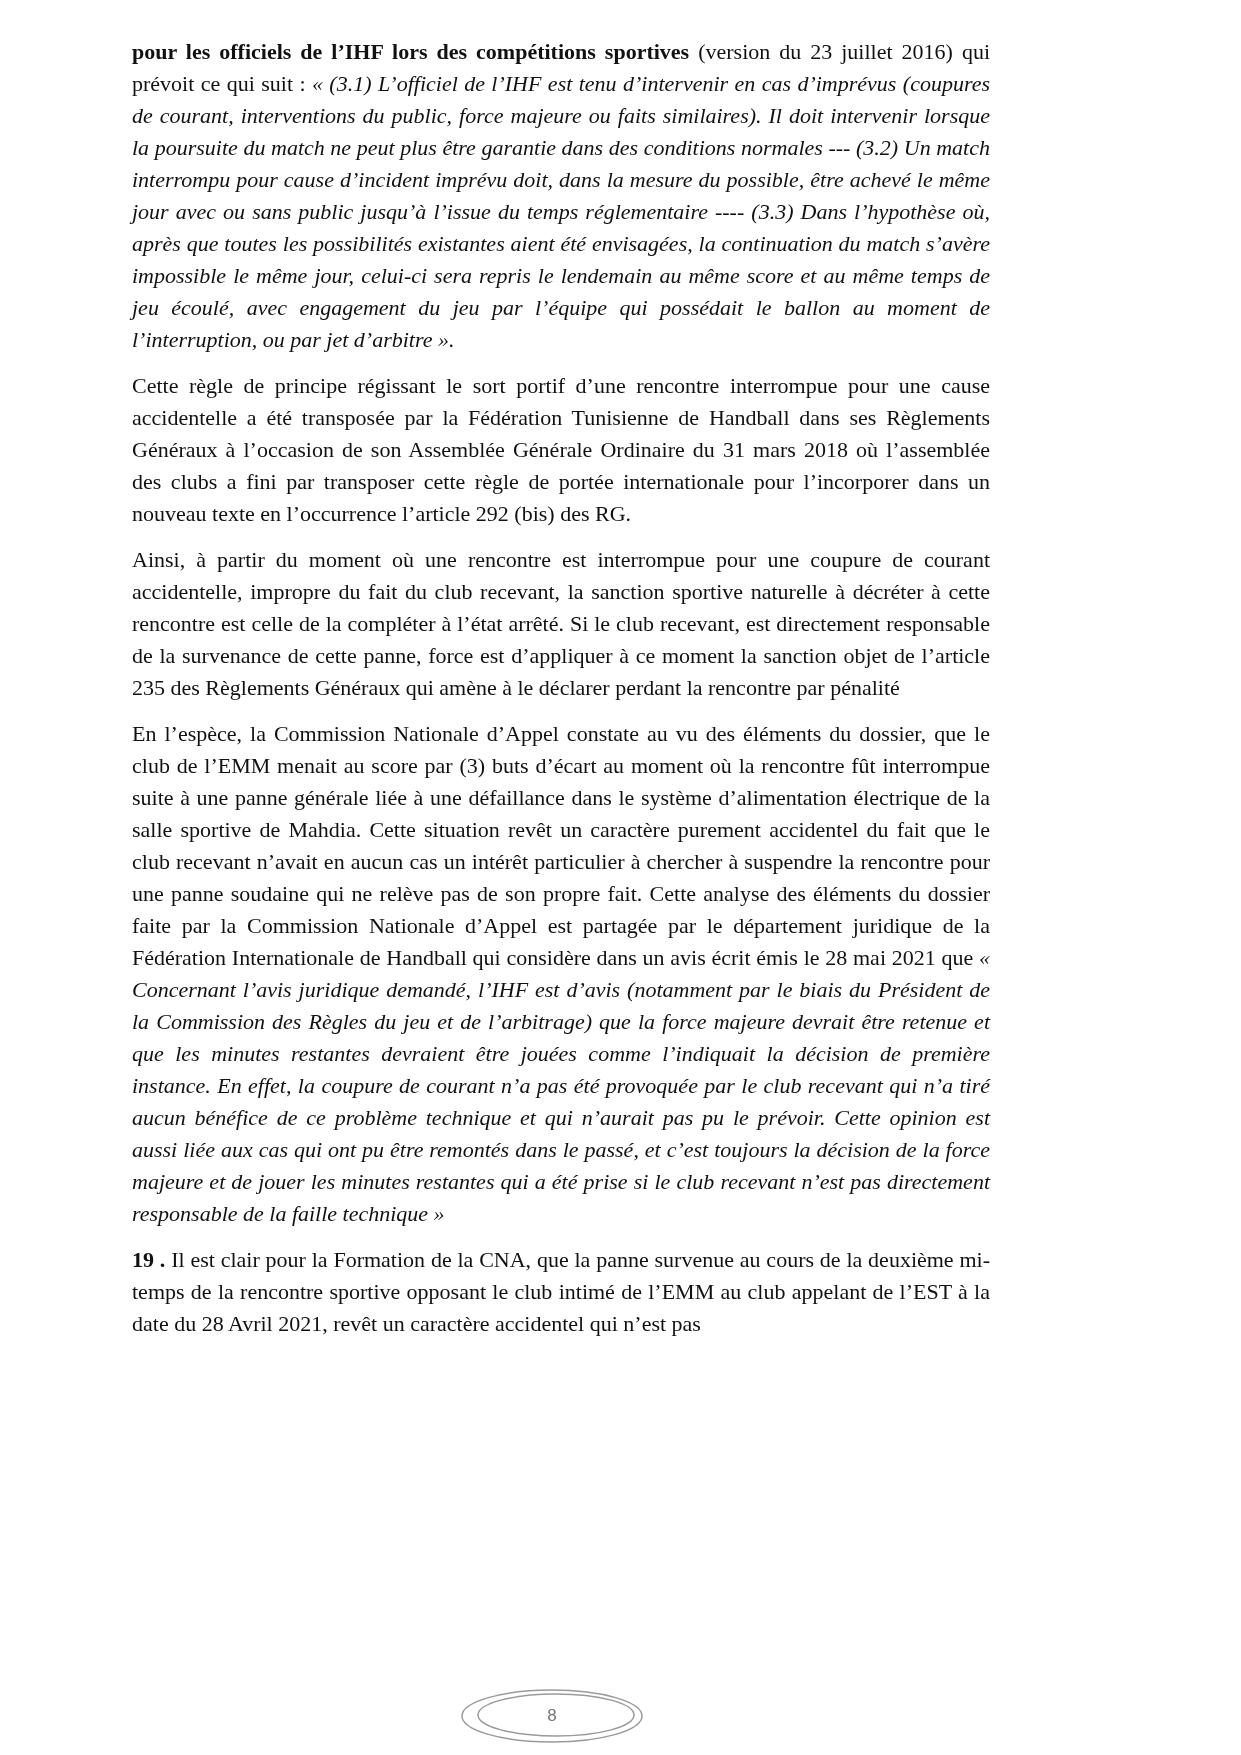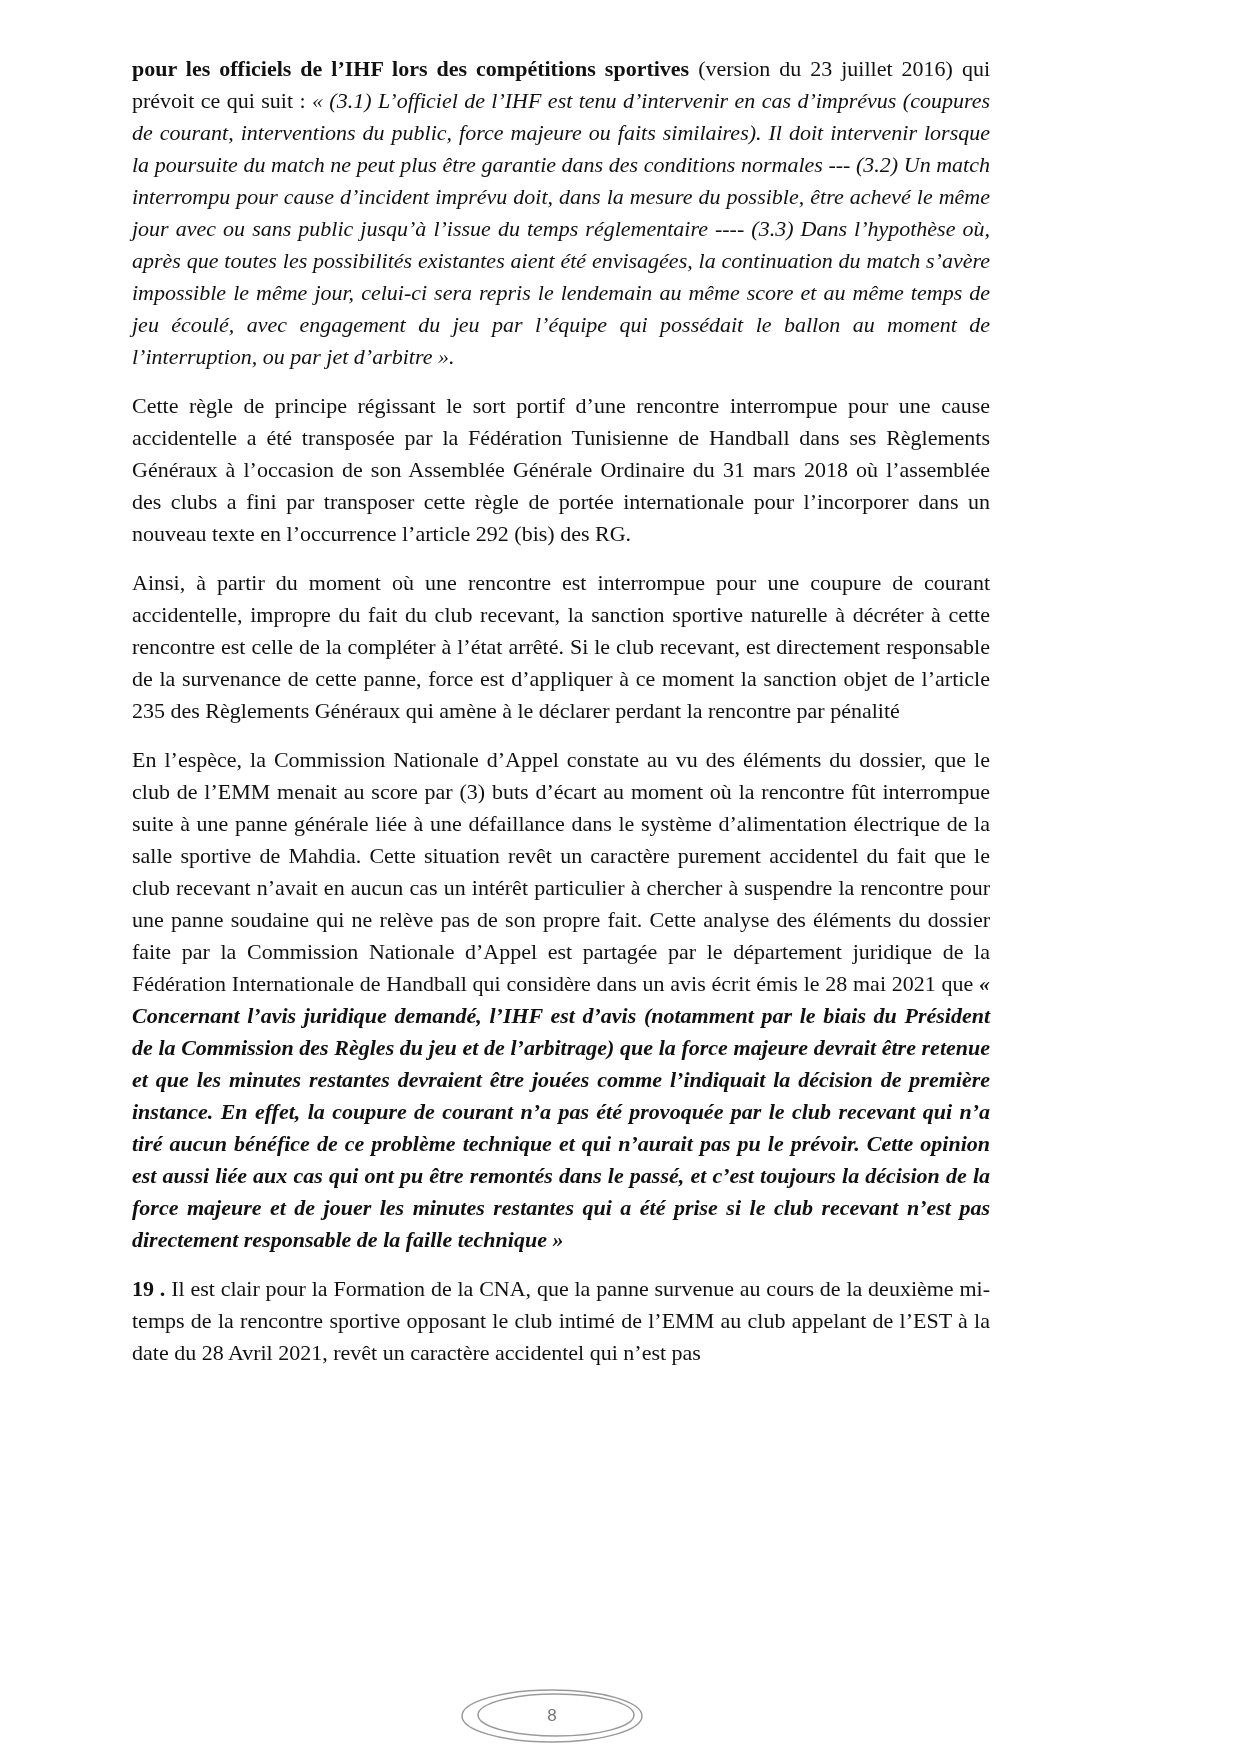--- a/index.html
+++ b/index.html
@@ -8,24 +8,24 @@
     position: absolute;
     left: 132px;
     top: 36px;
     width: 858px;
     font-family: "Liberation Serif", "DejaVu Serif", serif;
     font-size: 22px;
     line-height: 32px;
     color: #111111;
     text-align: justify;
   }
-  .para { margin: 17px 0 14px 0; }
+  .para { margin: 0 0 14px 0; }
   .b { font-weight: bold; }
   .i { font-style: italic; }
-  .bi { font-weight: bold; font-style: italic; }
+  .bi { font-weight: normal; font-style: italic; }
   .footer {
     position: absolute;
     left: 460px;
     top: 1688px;
     width: 184px;
     height: 56px;
   }
   .footer svg { position: absolute; left: 0; top: 0; }
   .page-num {
     position: absolute;

